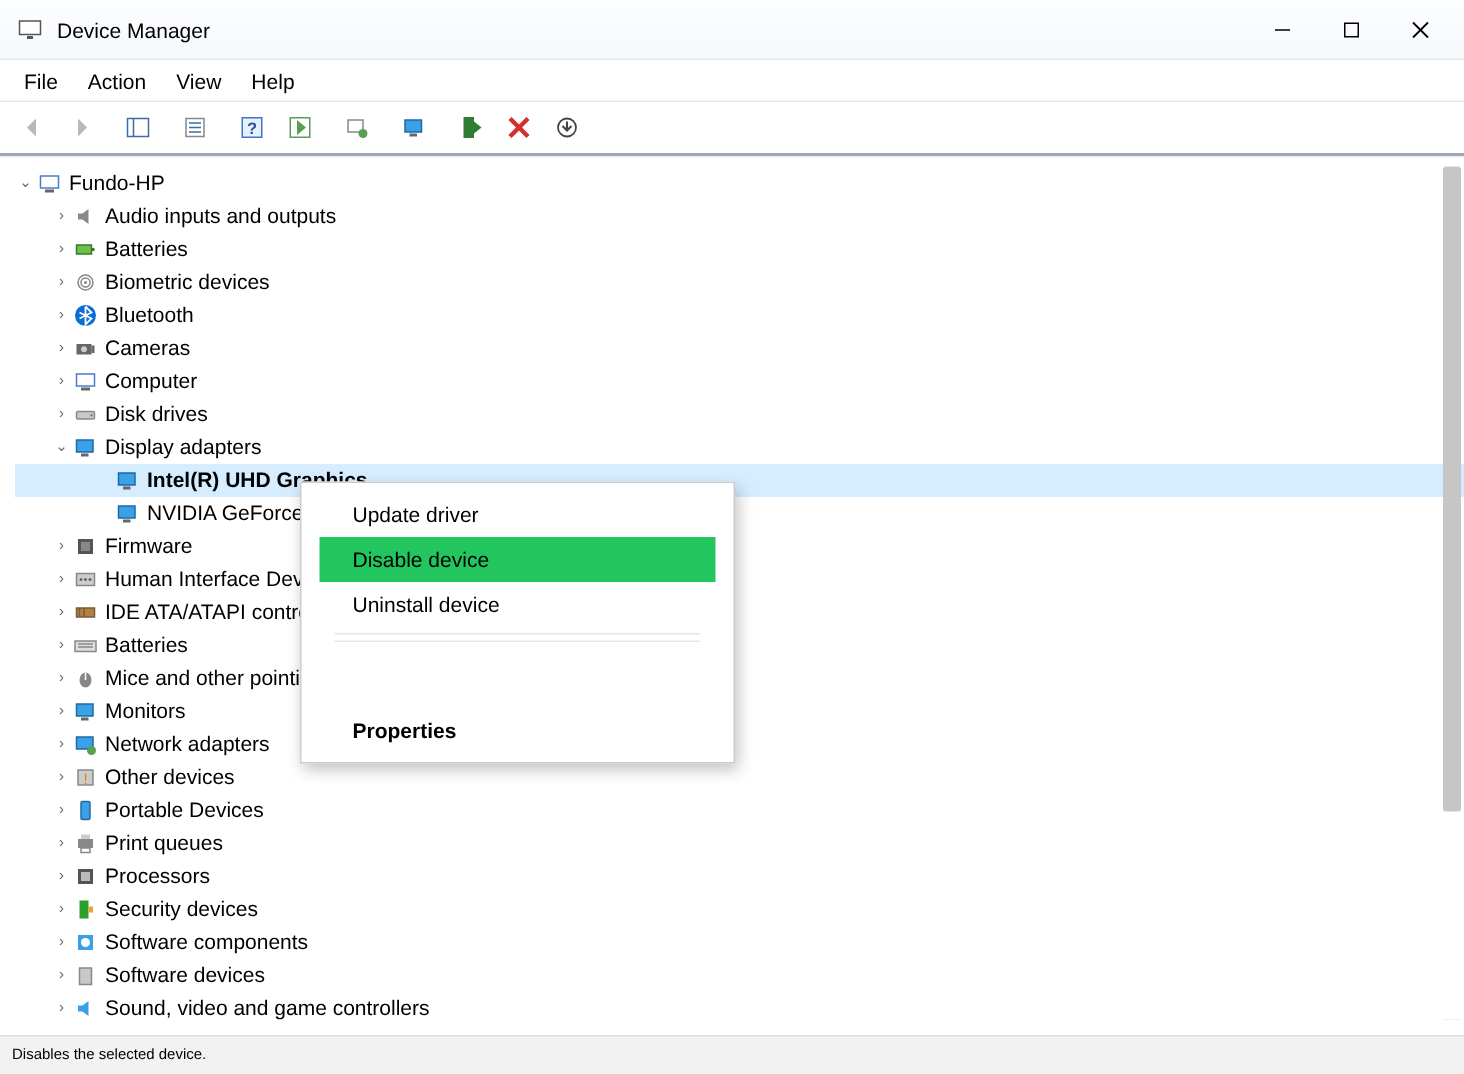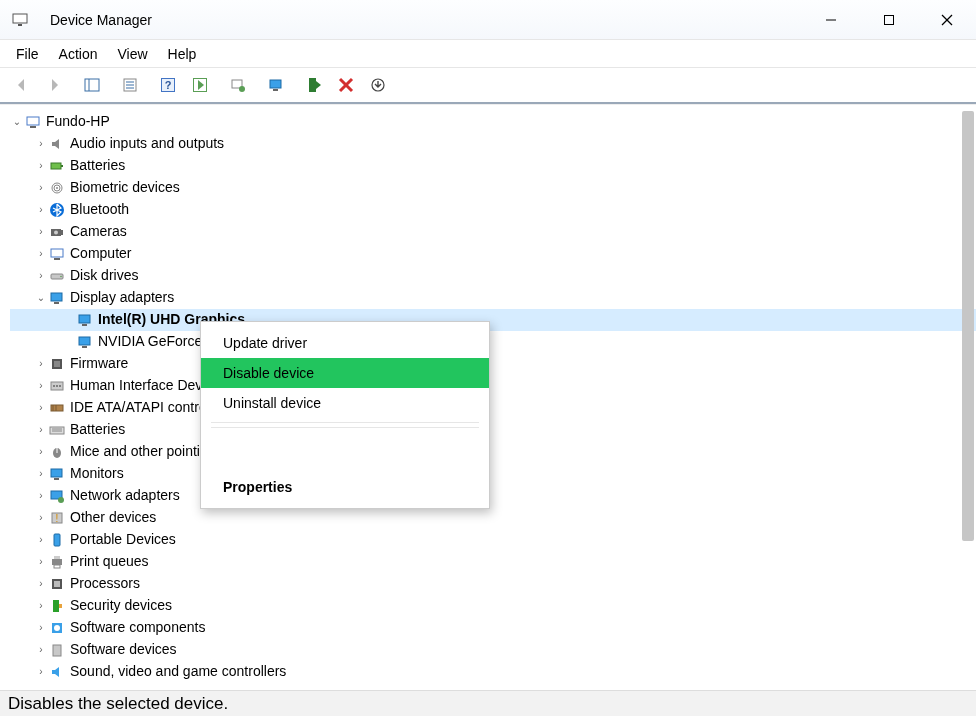--- a/index.html
+++ b/index.html
@@ -1,41 +1,41 @@
 <!DOCTYPE html>
 <html><head>
 <meta charset="utf-8">
 <style>
 * { box-sizing: border-box; margin: 0; padding: 0; font-family: "Segoe UI", Tahoma, sans-serif; }
 body { width: 976px; height: 716px; background: #fff; overflow: hidden; font-size: 13px; color: #000; }
-.titlebar { height: 40px; background: linear-gradient(#fdfeff,#f5f8fc); display:flex; align-items:center; padding:0 6px; border-bottom:1px solid #e6e6e6;gap:12px; }
+.titlebar { height: 40px; background: linear-gradient(#fdfeff,#f5f8fc); display:flex; align-items:center; padding:0 6px; border-bottom:1px solid #e6e6e6; }
 .titlebar .app-icon { width:16px; height:16px; margin:0 10px 0 6px; }
 .titlebar .title { flex:0 0 auto; font-size:14px; }
 .titlebar .spacer { flex:1; }
 .winbtn { width:46px; height:38px; display:flex; align-items:center; justify-content:center; }
 .winbtn svg { width:12px; height:12px; }
 .menubar { height:28px; display:flex; align-items:center; padding:0 8px; gap:4px; border-bottom:1px solid #e6e6e6;text-align:center; }
 .menubar span { padding:3px 8px; font-size:14px; }
 .toolbar { height:36px; display:flex; align-items:center; padding:0 8px; gap:0; border-bottom:2px solid #9aa8b8; background:#fff; }
 .tbtn { width:28px; height:28px; display:flex; align-items:center; justify-content:center; margin-right:4px; }
 .tsep { width:6px; }
 .tree-wrap { position:relative; height:576px; overflow:hidden; border-top:1px solid #eee; }
 .tree { padding:6px 0 0 10px; font-size:14px; line-height:1.55; height:100%; overflow-y:auto; }
 .node { display:flex; align-items:center; white-space:nowrap; height:22px; }
 .tw { width:14px; display:inline-flex; justify-content:center; color:#666; font-size:10px; }
 .ic { width:18px; height:16px; display:inline-flex; align-items:center; justify-content:center; margin-right:4px; }
 .lv1 { padding-left:0; }
 .lv2 { padding-left:24px; }
 .lv3 { padding-left:52px; }
 .sel { background:#d6ecff;font-weight:bold; }
-.context-menu { position:absolute; background:#fff; border:1px solid #ccc; box-shadow:2px 4px 10px rgba(0,0,0,0.25); padding:6px 0; font-size:14px; z-index:50; min-width:290px; }
+.context-menu { position:absolute; background:#fff; border:1px solid #ccc; box-shadow:2px 4px 10px rgba(0,0,0,0.25); padding:6px 12px; font-size:14px; z-index:50; min-width:290px; }
 .context-menu .mi { padding:7px 22px; }
 .context-menu .mi.hov { background:#22c55e; }
 .context-menu hr { border:none; border-top:1px solid #e6e6e6; margin:4px 10px; }
-.statusbar { position:absolute; bottom:0; left:0; right:0; height:26px; background:#f2f2f2; border-top:1px solid #ddd; display:flex; align-items:center; padding:0 8px; font-size:17px; }
+.statusbar { position:absolute; bottom:0; left:0; right:0; height:26px; background:#f2f2f2; border-top:1px solid #ddd; display:flex; align-items:center; padding:0 8px; font-size:10px; }
 .scrollbar { position:absolute; right:2px; top:0; width:12px; height:100%; background:#fff; }
 .scrollbar .thumb { position:absolute; left:0; width:12px; background:#c6c6c6; border-radius:2px; }
 </style>
 </head>
 <body>
 
 <div class="titlebar">
   <span class="app-icon">
     <svg viewBox="0 0 16 16">
         <rect x="1" y="2" width="14" height="9" fill="#fff" stroke="#555"></rect>

